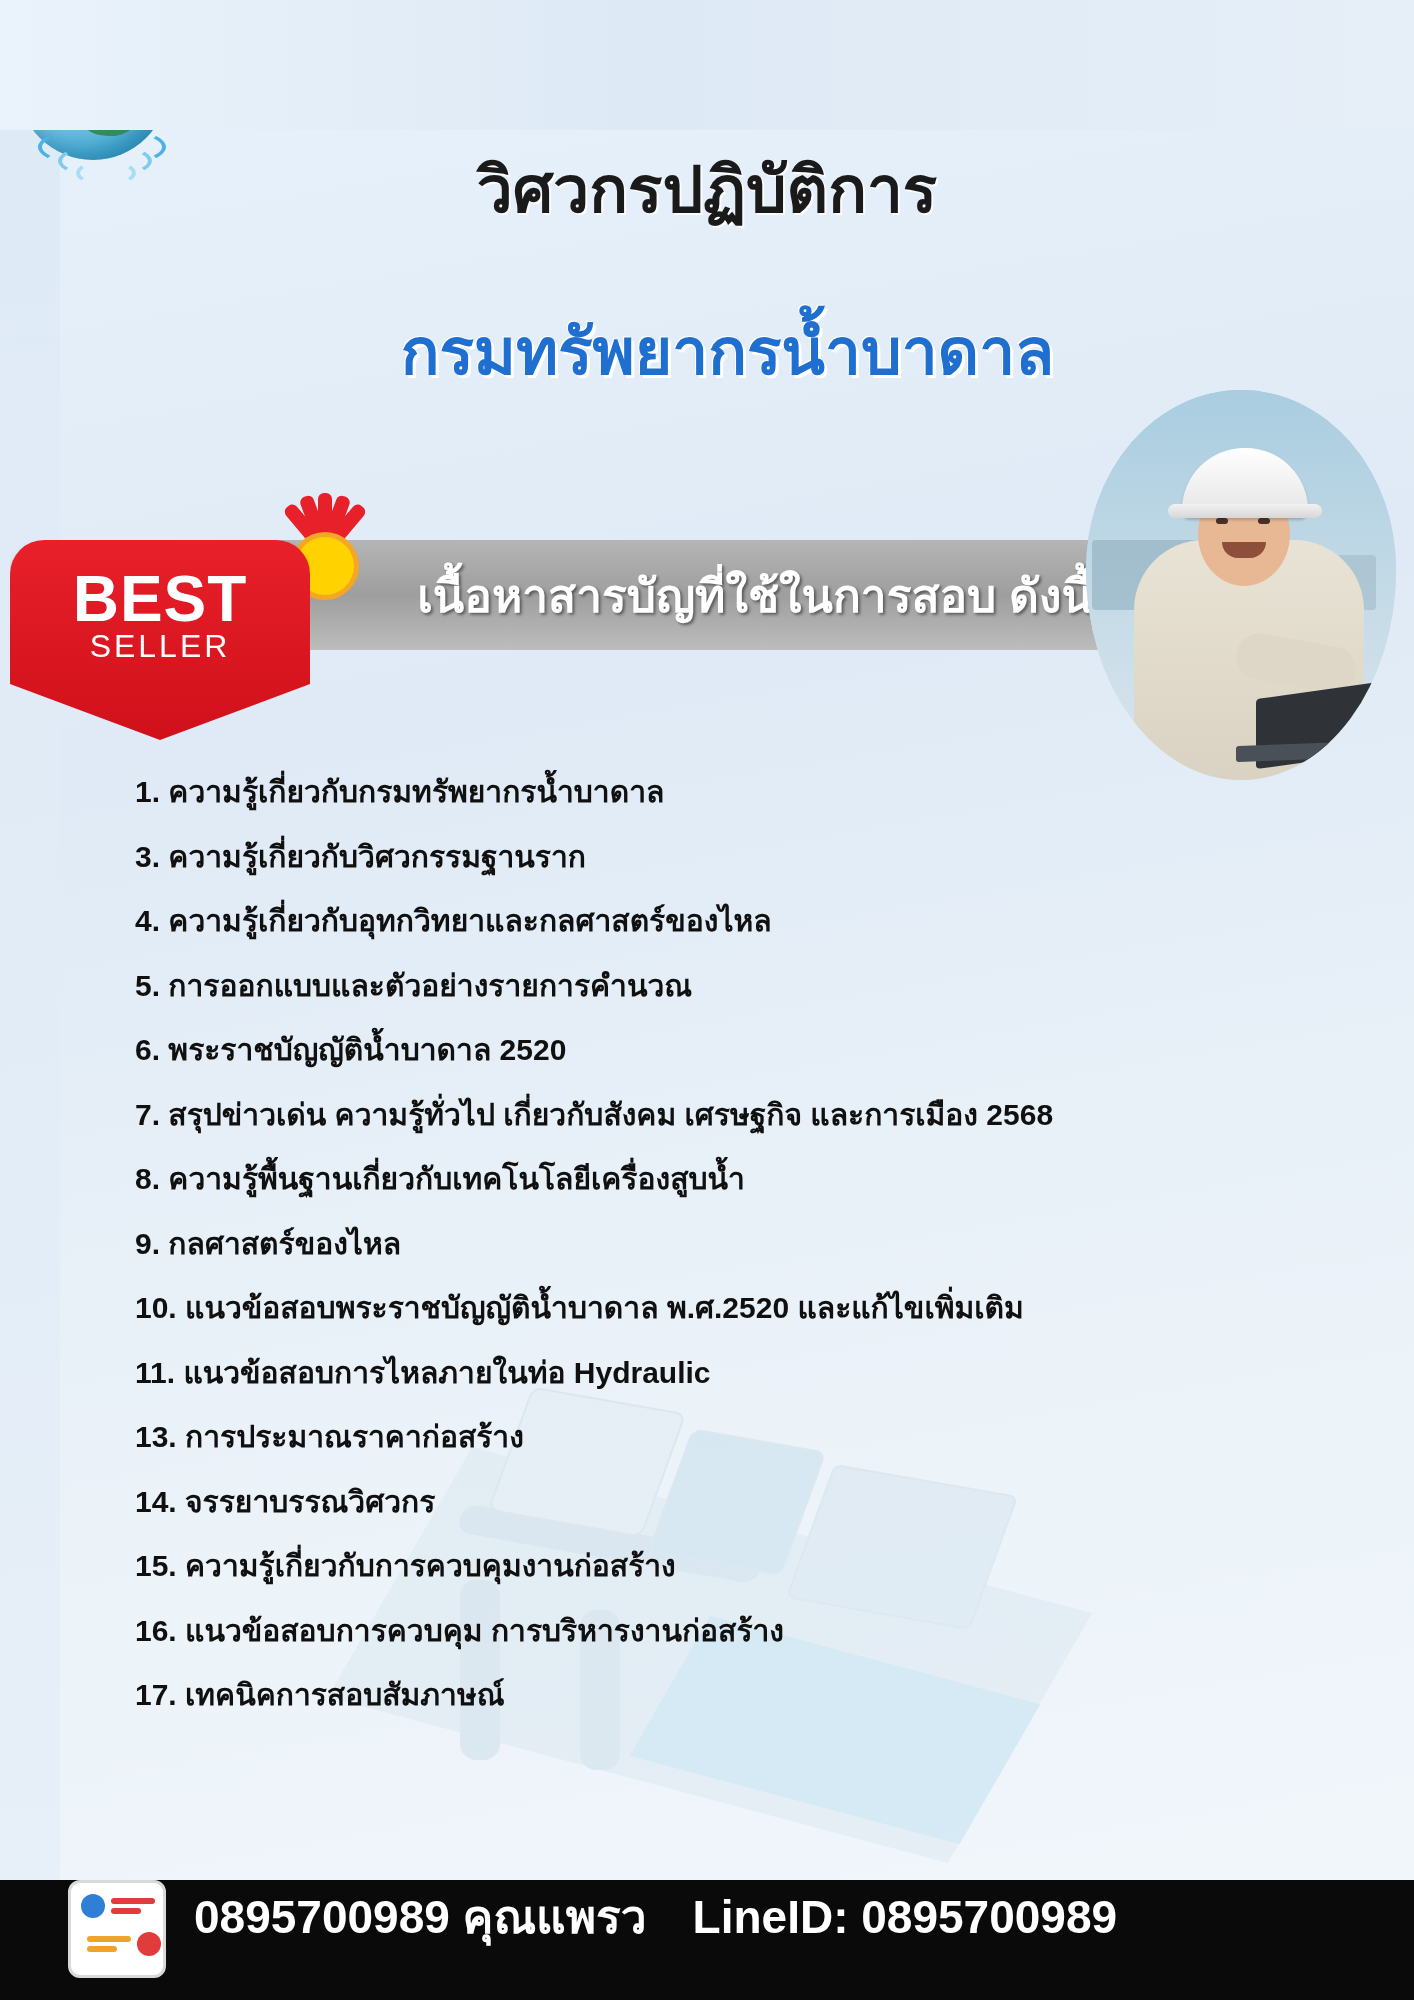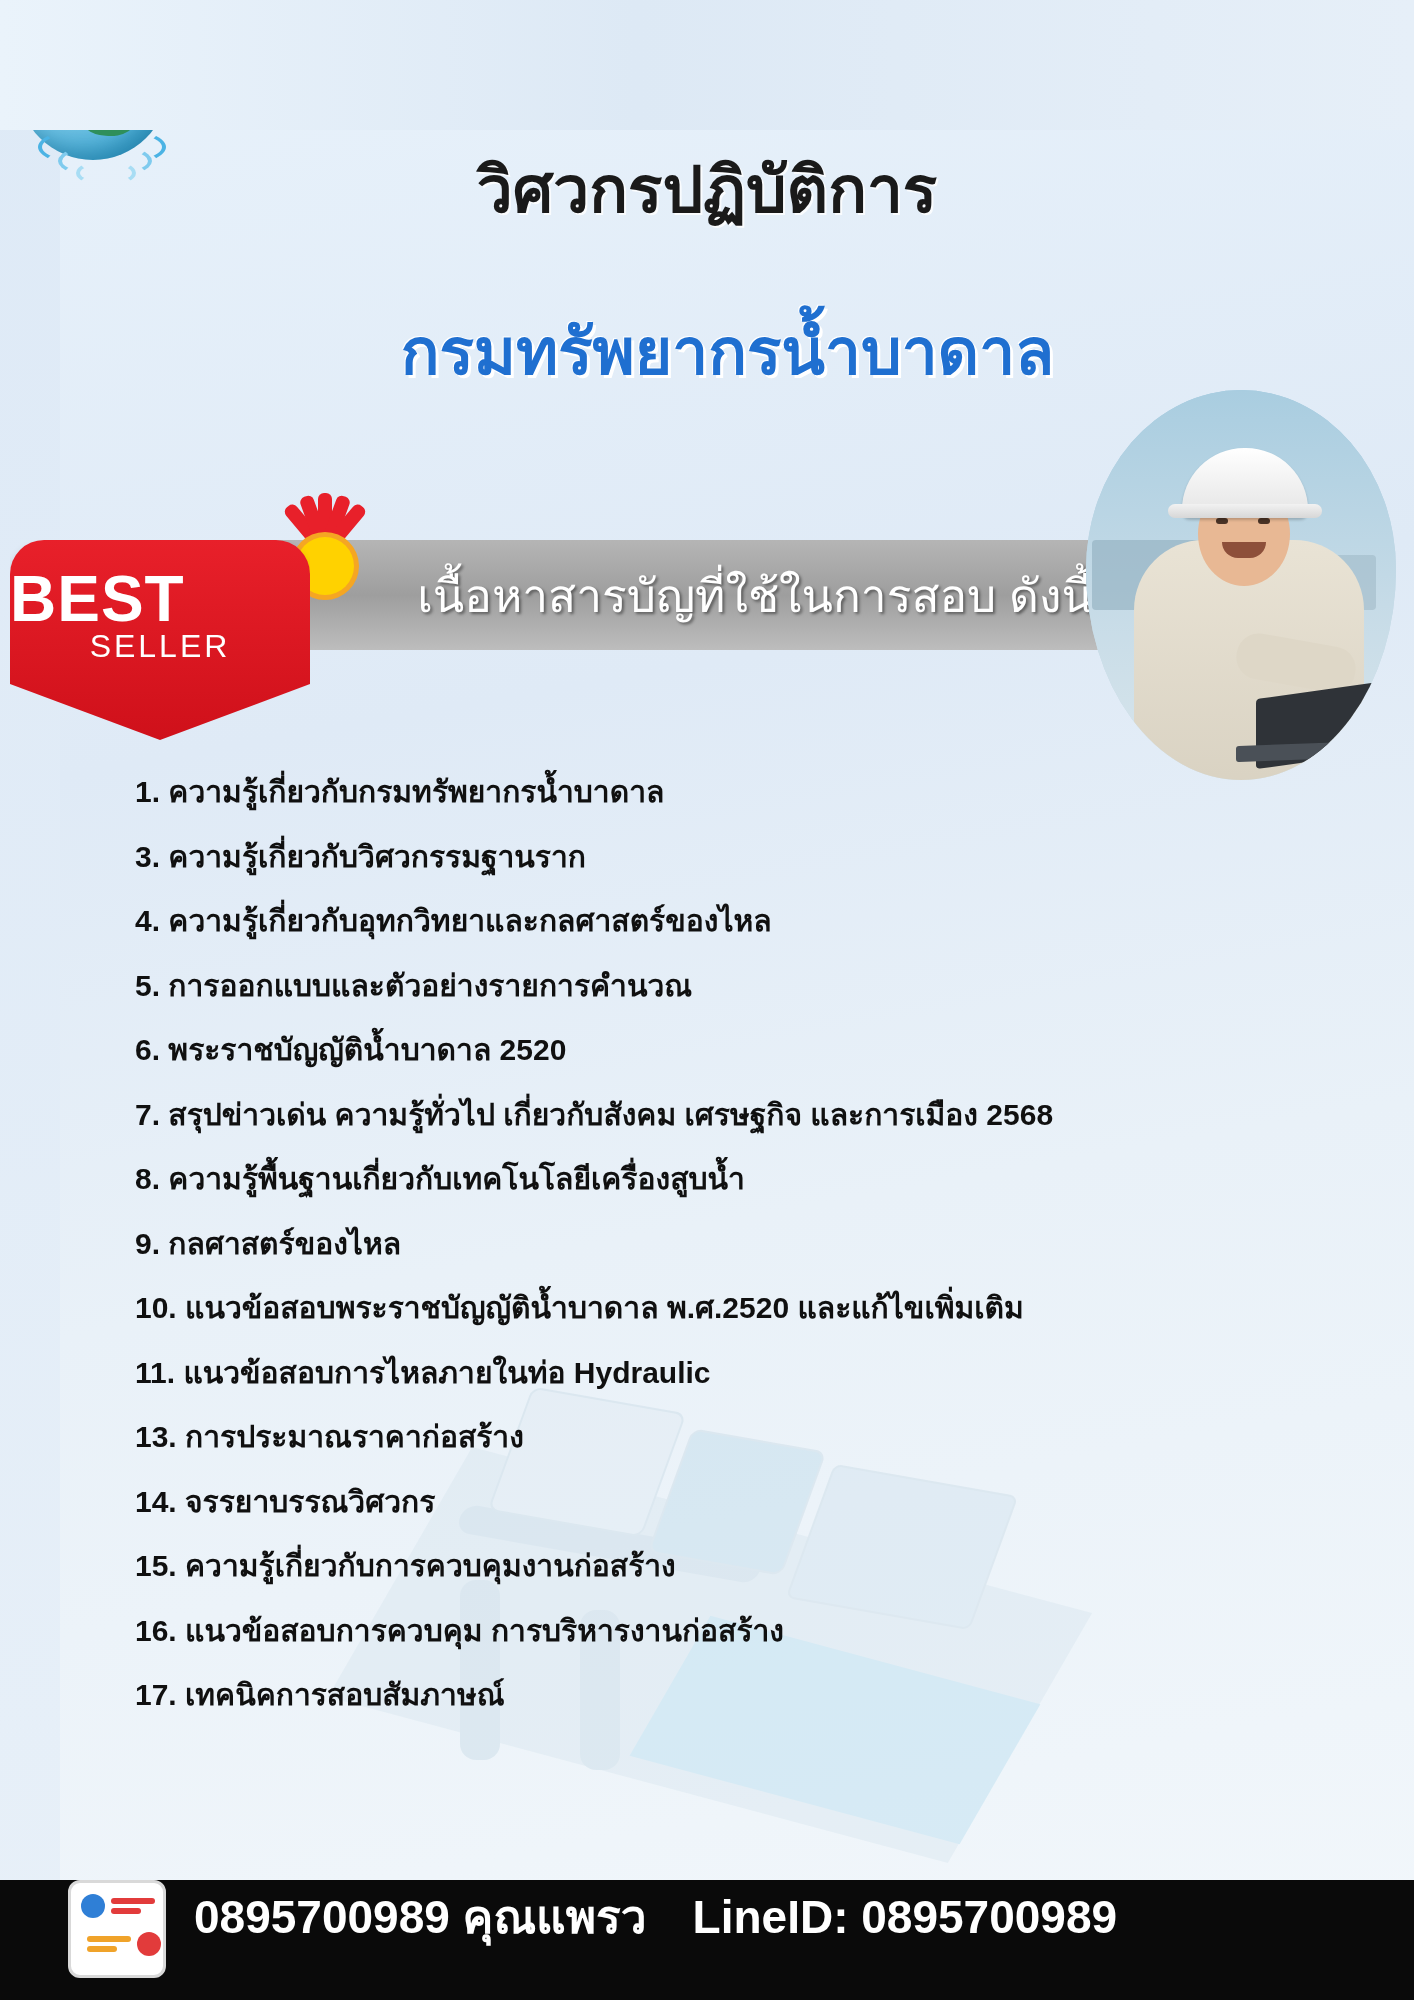--- a/index.html
+++ b/index.html
@@ -74,21 +74,21 @@
   .logo .r2{left:50px;top:138px;width:86px;height:26px;border-color:#7fcbee;border-top-color:transparent;border-bottom-color:transparent;}
   .logo .r3{left:68px;top:154px;width:52px;height:18px;border-color:#a8ddf4;border-top-color:transparent;border-bottom-color:transparent;}
 
   
   .banner{
     position:absolute;left:250px;top:540px;width:1010px;height:110px;
     background:linear-gradient(180deg,#b5b5b5 0%,#9e9e9e 50%,#bdbdbd 100%);
     display:flex;align-items:center;justify-content:center;
   }
   .banner-text{
-    font-size:46px;font-weight:normal;color:#ffffff;
+    font-size:46px;font-weight:bold;color:#ffffff;
     text-shadow:2px 2px 3px rgba(0,0,0,.45);
     white-space:nowrap;
   }
   
   .badge{
     position:absolute;left:10px;top:500px;width:330px;height:270px;
   }
   .badge .burst{
     position:absolute;left:250px;top:-15px;width:130px;height:130px;
   }
@@ -101,21 +101,21 @@
     box-shadow:0 0 0 5px #f5a623;
   }
   .badge .ribbon{
     position:absolute;left:0;top:40px;width:300px;height:200px;
     background:linear-gradient(180deg,#e8202a 0%,#cf101a 100%);
     border-radius:34px 34px 34px 34px;
     clip-path:polygon(0 0,100% 0,100% 72%,50% 100%,0 72%);
     box-shadow:0 6px 10px rgba(0,0,0,.18);
   }
   .badge .best{
-    position:absolute;left:0;width:300px;top:62px;
+    position:absolute;left:0;width:300px;top:62px;text-align:center;
     font-size:64px;font-weight:bold;color:#ffffff;letter-spacing:1px;
   }
   .badge .seller{
     position:absolute;left:0;width:300px;top:128px;text-align:center;
     font-size:32px;color:#ffffff;letter-spacing:3px;
   }
   
   .photo{
     position:absolute;right:18px;top:390px;width:310px;height:390px;border-radius:50% 50% 50% 50%/46% 46% 54% 54%;
     overflow:hidden;

